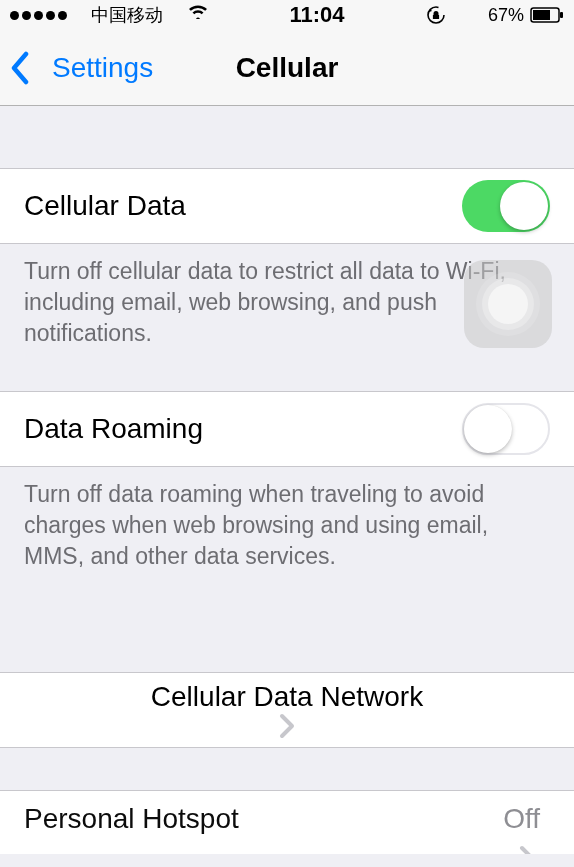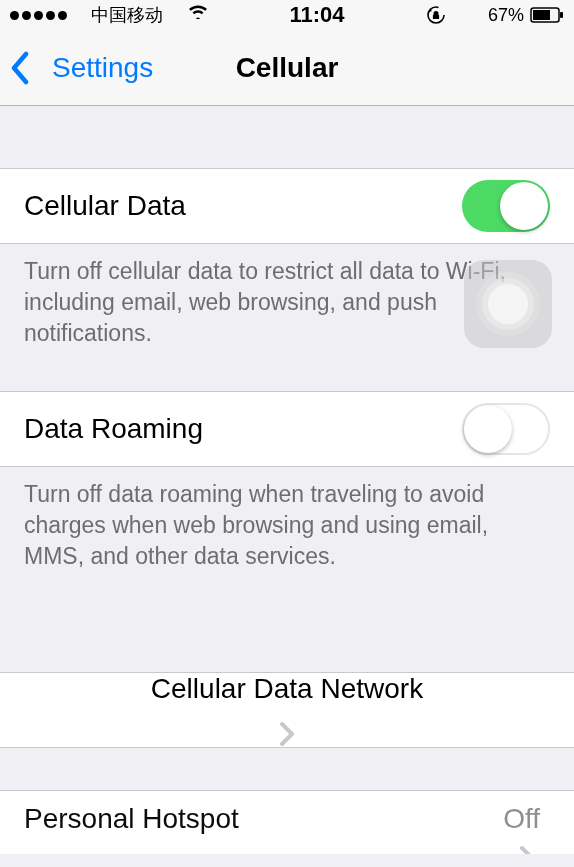--- a/index.html
+++ b/index.html
@@ -113,21 +113,21 @@
       height: 42px;
     }
     .cell {
       background: #fff;
       border-top: 1px solid #c8c7cc;
       border-bottom: 1px solid #c8c7cc;
       min-height: 76px;
       display: flex;
       align-items: center;
       justify-content: space-between;
-      padding: 0 24px;
+      padding: 8px 24px;
     }
     .cell-label {
       font-size: 28px;
       font-weight: 400;
       color: #000;
     }
     .cell-footer {
       padding: 12px 20px 0 24px;
       font-size: 23px;
       line-height: 1.35;

